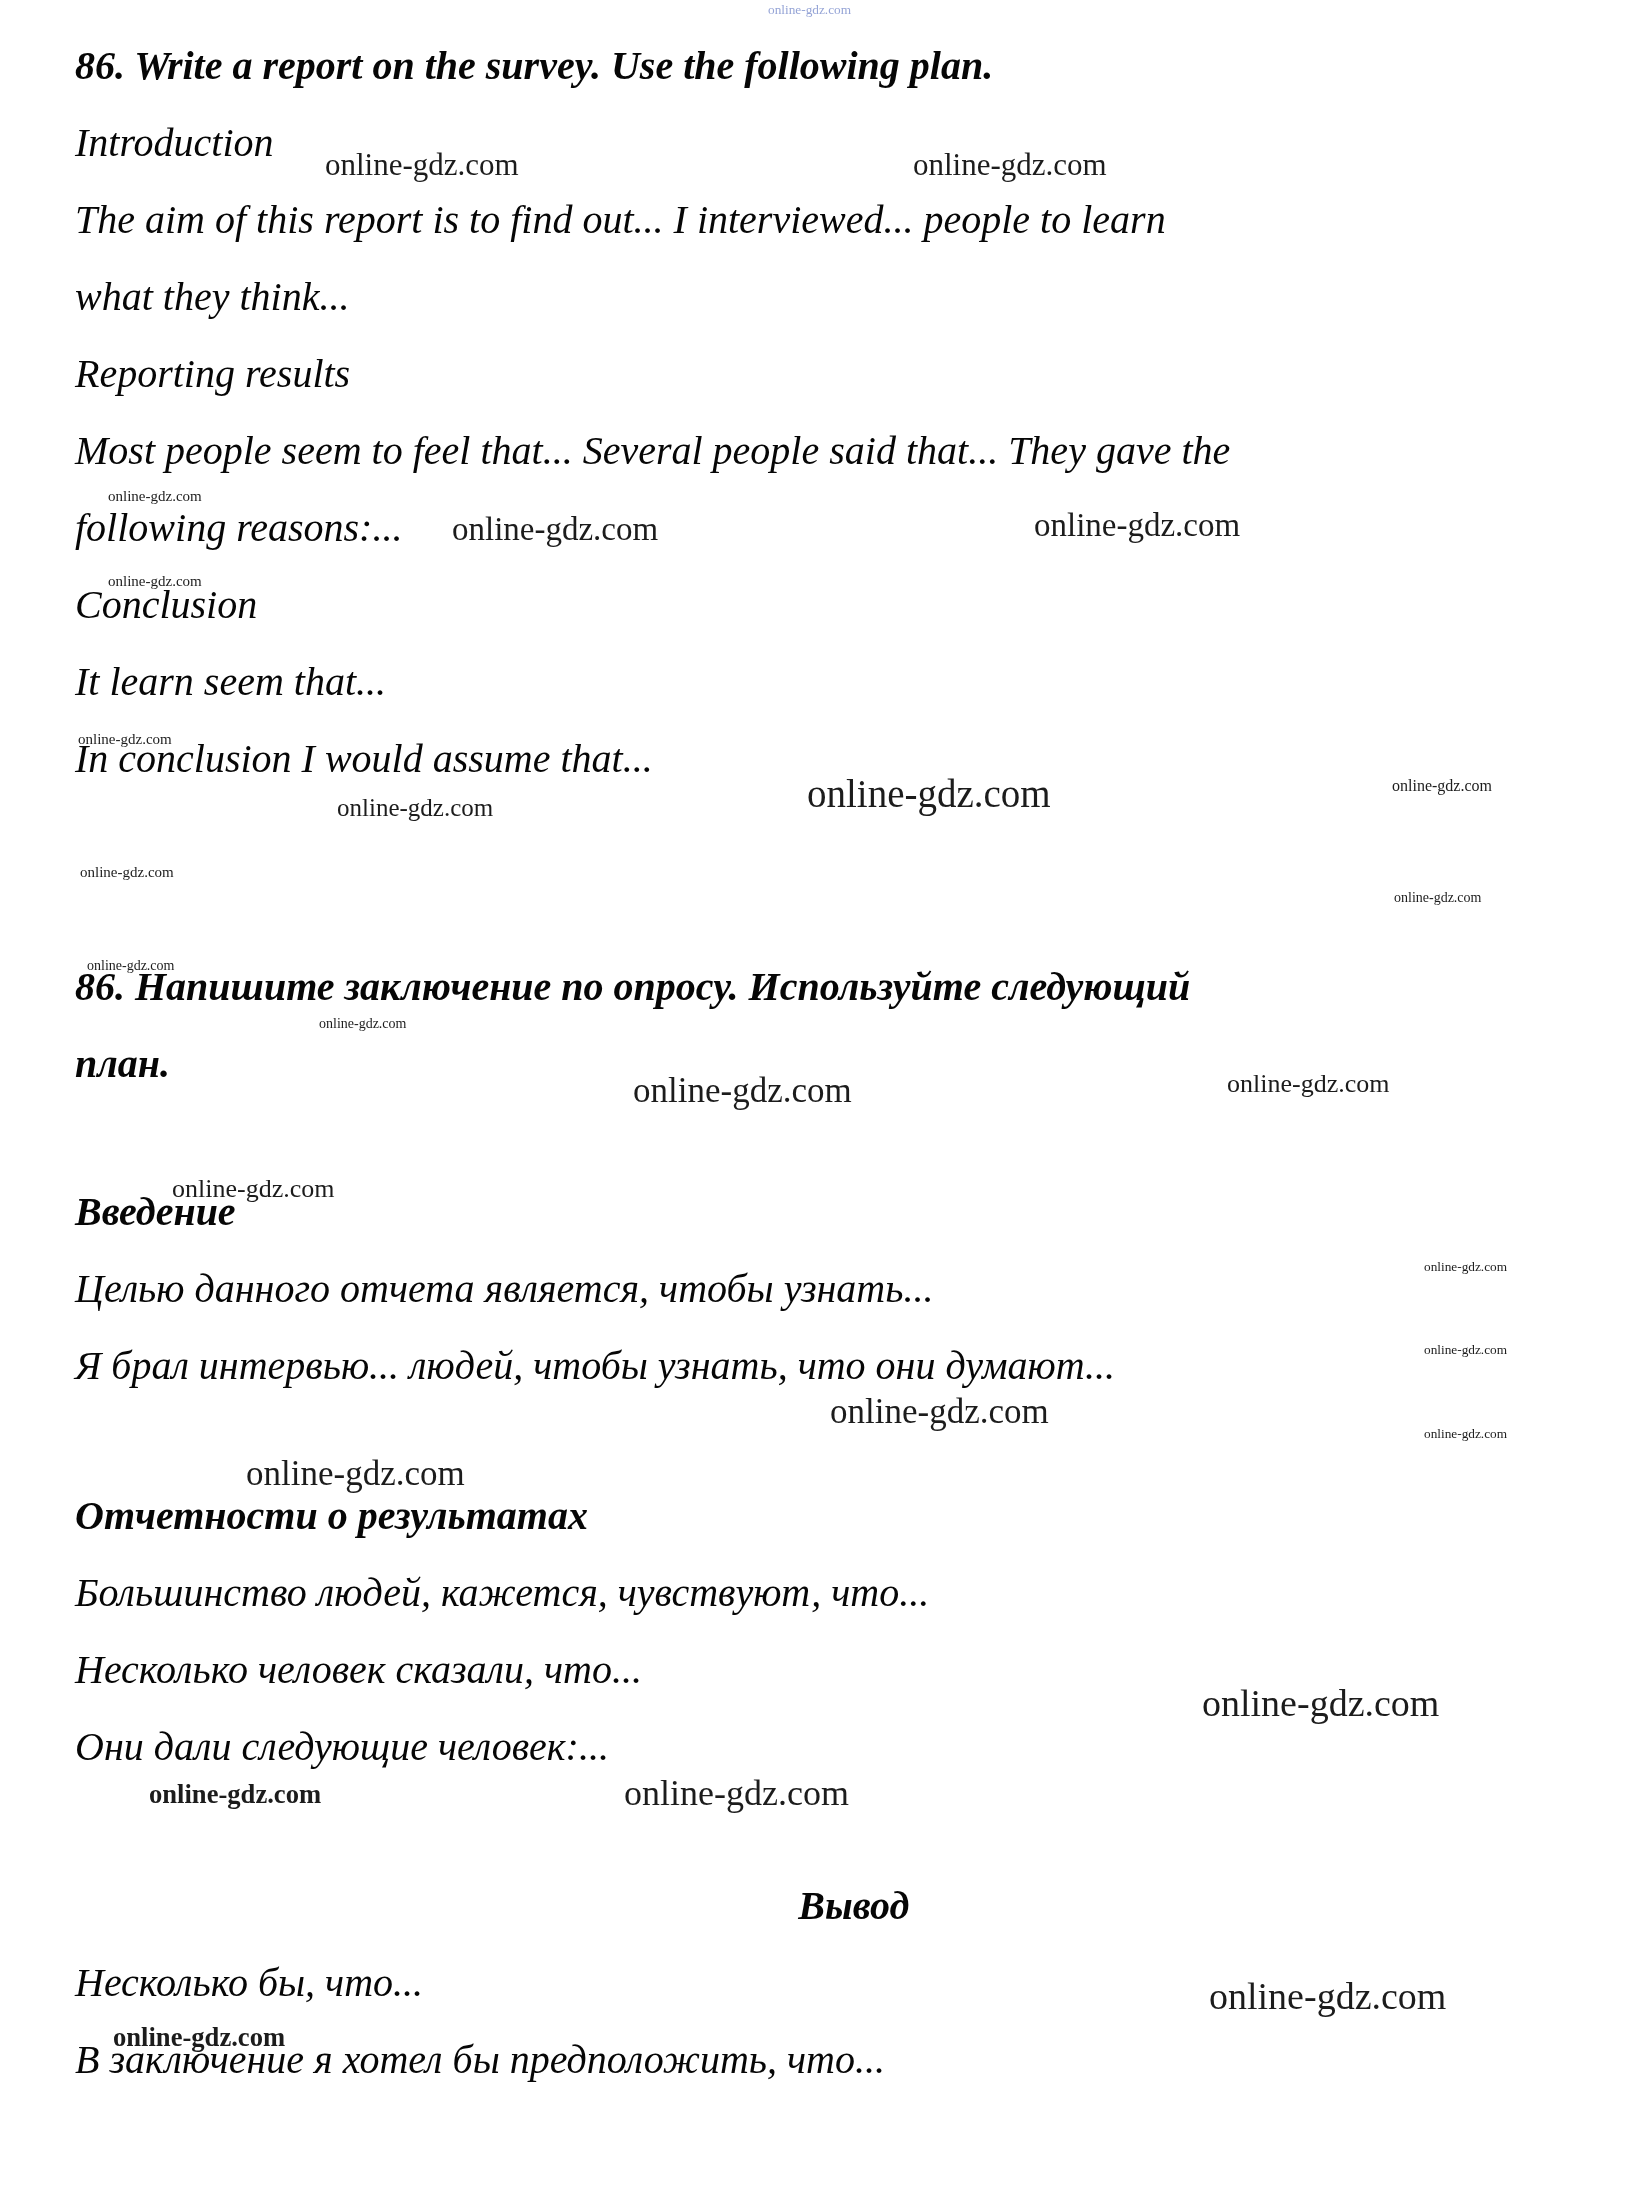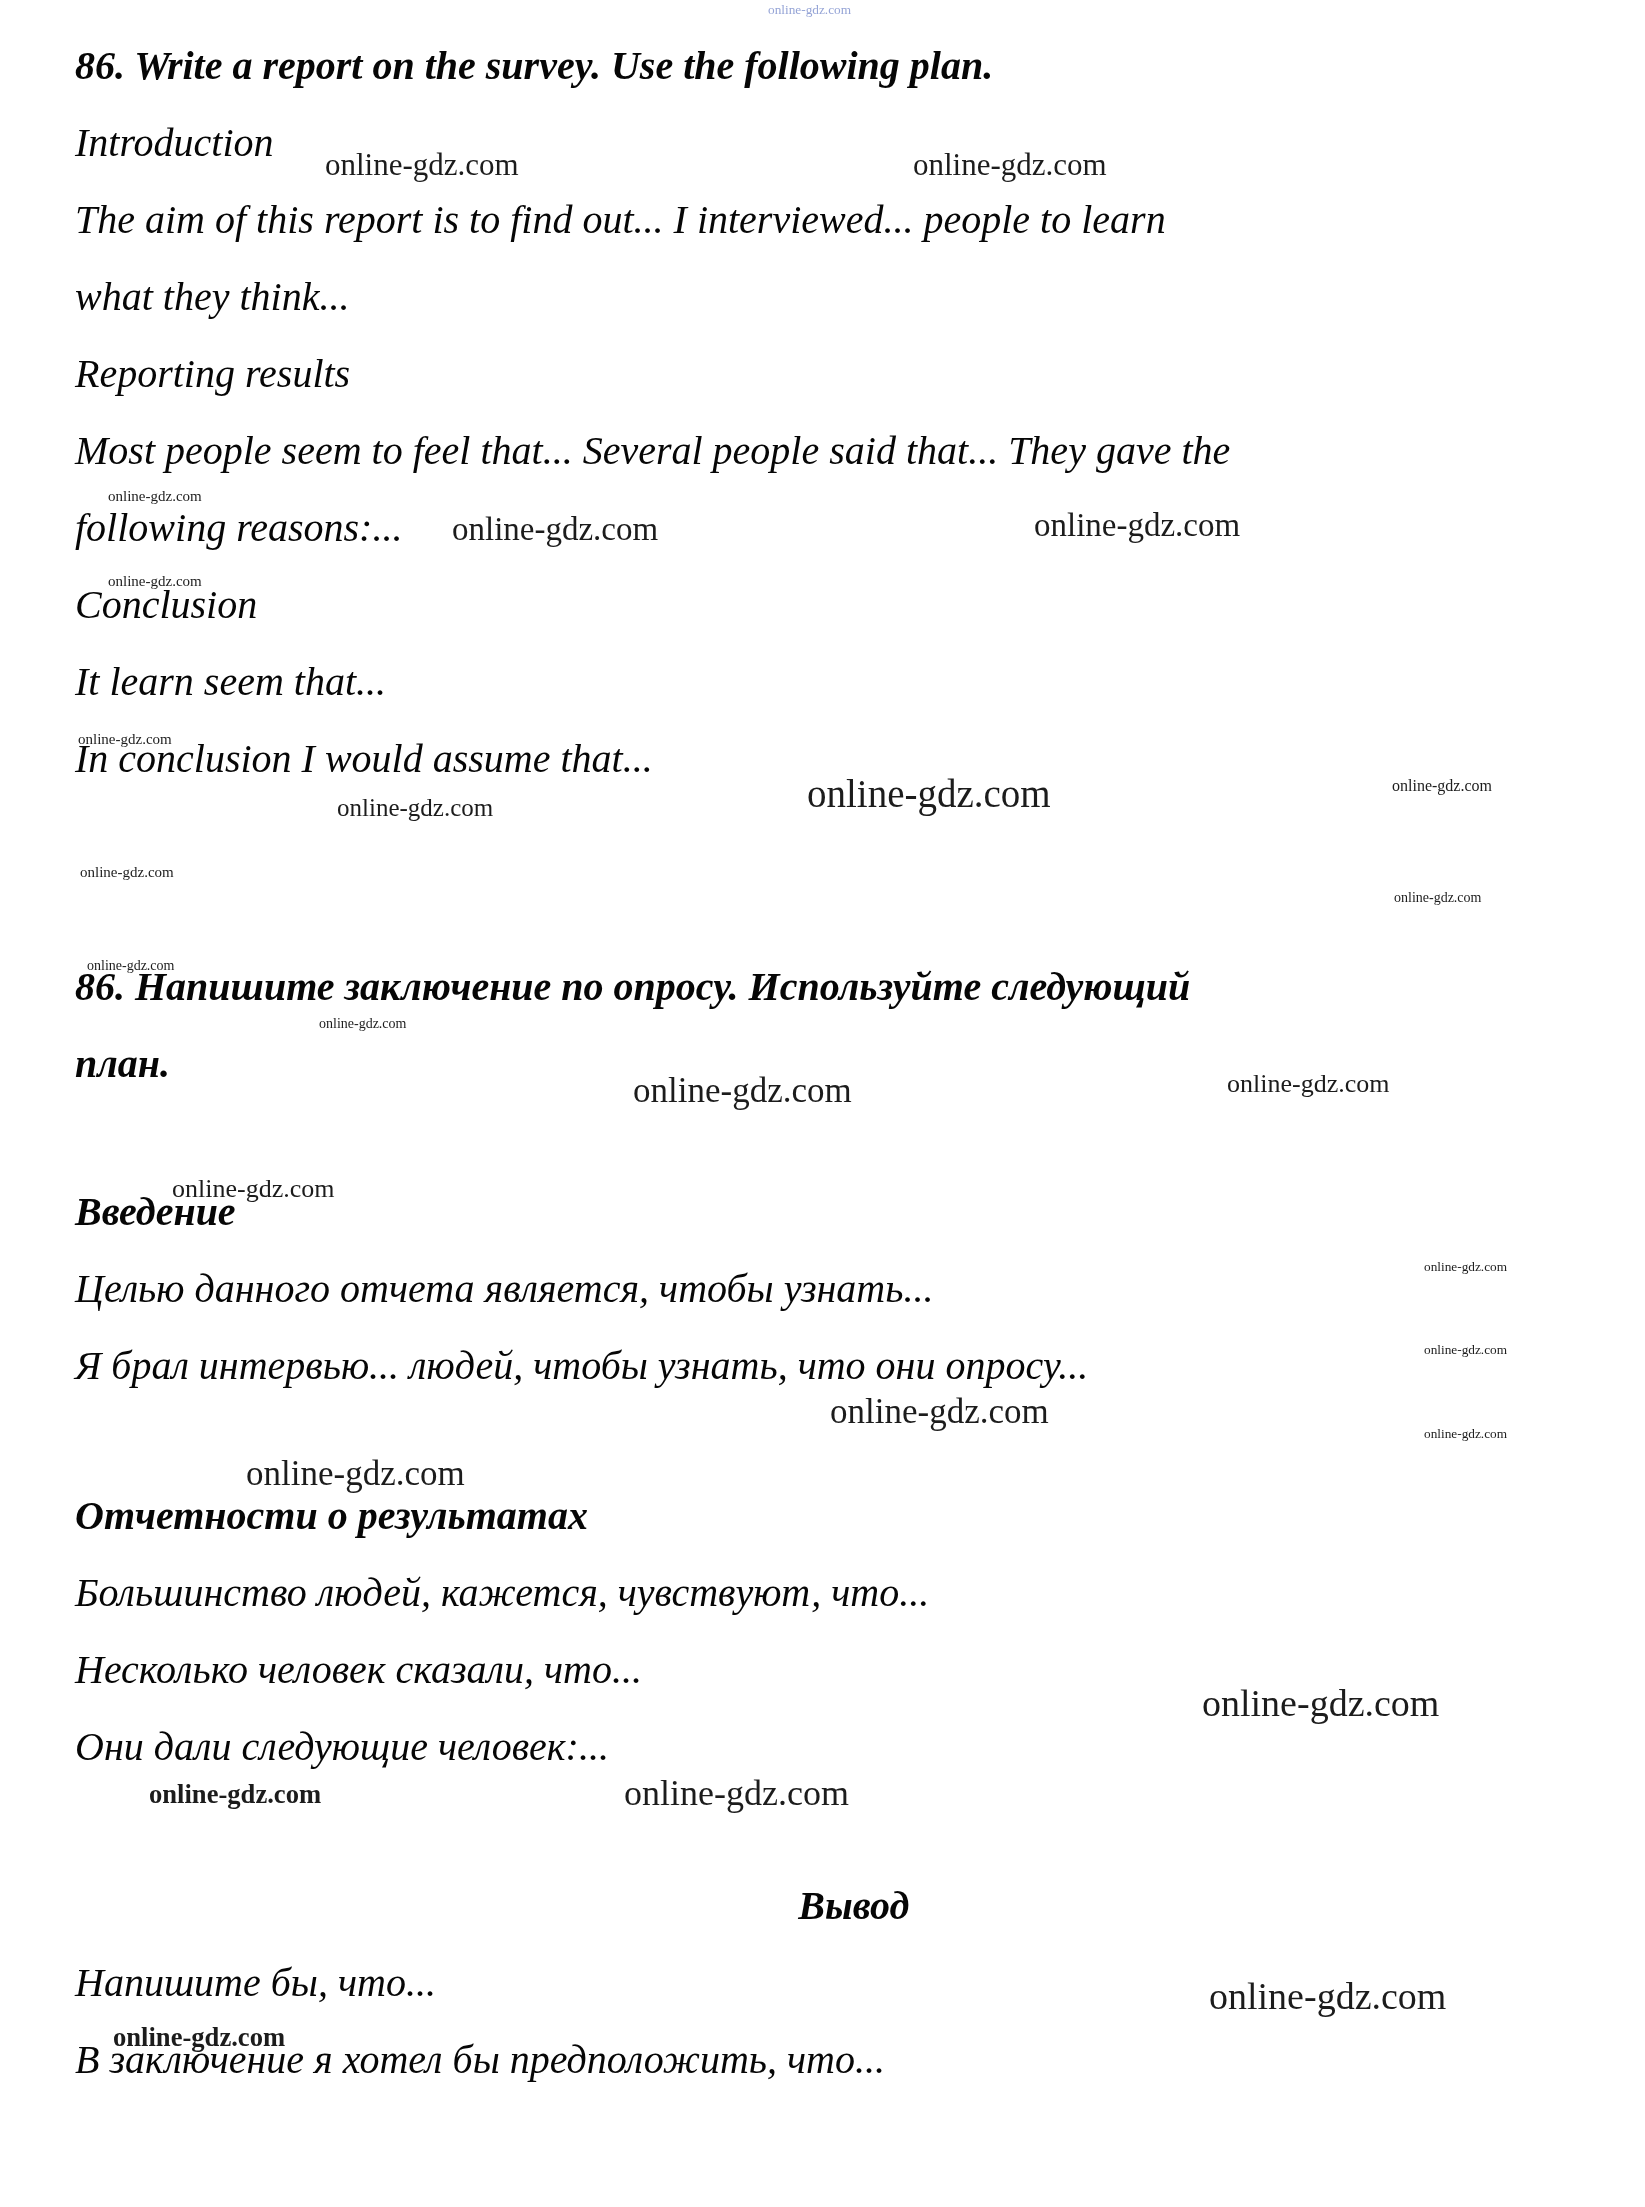--- a/index.html
+++ b/index.html
@@ -84,29 +84,29 @@
   <p>following reasons:...</p>
   <p>Conclusion</p>
   <p>It learn seem that...</p>
   <p>In conclusion I would assume that...</p>
 
   <p class="bold gap-ru-heading">86. Напишите заключение по опросу. Используйте следующий</p>
   <p class="bold">план.</p>
 
   <p class="bold gap-sec-a">Введение</p>
   <p>Целью данного отчета является, чтобы узнать...</p>
-  <p>Я брал интервью... людей, чтобы узнать, что они опросу...</p>
+  <p>Я брал интервью... людей, чтобы узнать, что они думают...</p>
 
   <p class="bold gap-sec-b">Отчетности о результатах</p>
   <p>Большинство людей, кажется, чувствуют, что...</p>
   <p>Несколько человек сказали, что...</p>
   <p>Они дали следующие человек:...</p>
 
   <p class="bold gap-sec-c">Вывод</p>
-  <p>Напишите бы, что...</p>
+  <p>Несколько бы, что...</p>
   <p>В заключение я хотел бы предположить, что...</p>
 
 </div>
 
 <div class="wm-layer">
   <span class="wm wm01 blue">online-gdz.com</span>
   <span class="wm wm02">online-gdz.com</span>
   <span class="wm wm03">online-gdz.com</span>
   <span class="wm wm04">online-gdz.com</span>
   <span class="wm wm05">online-gdz.com</span>

